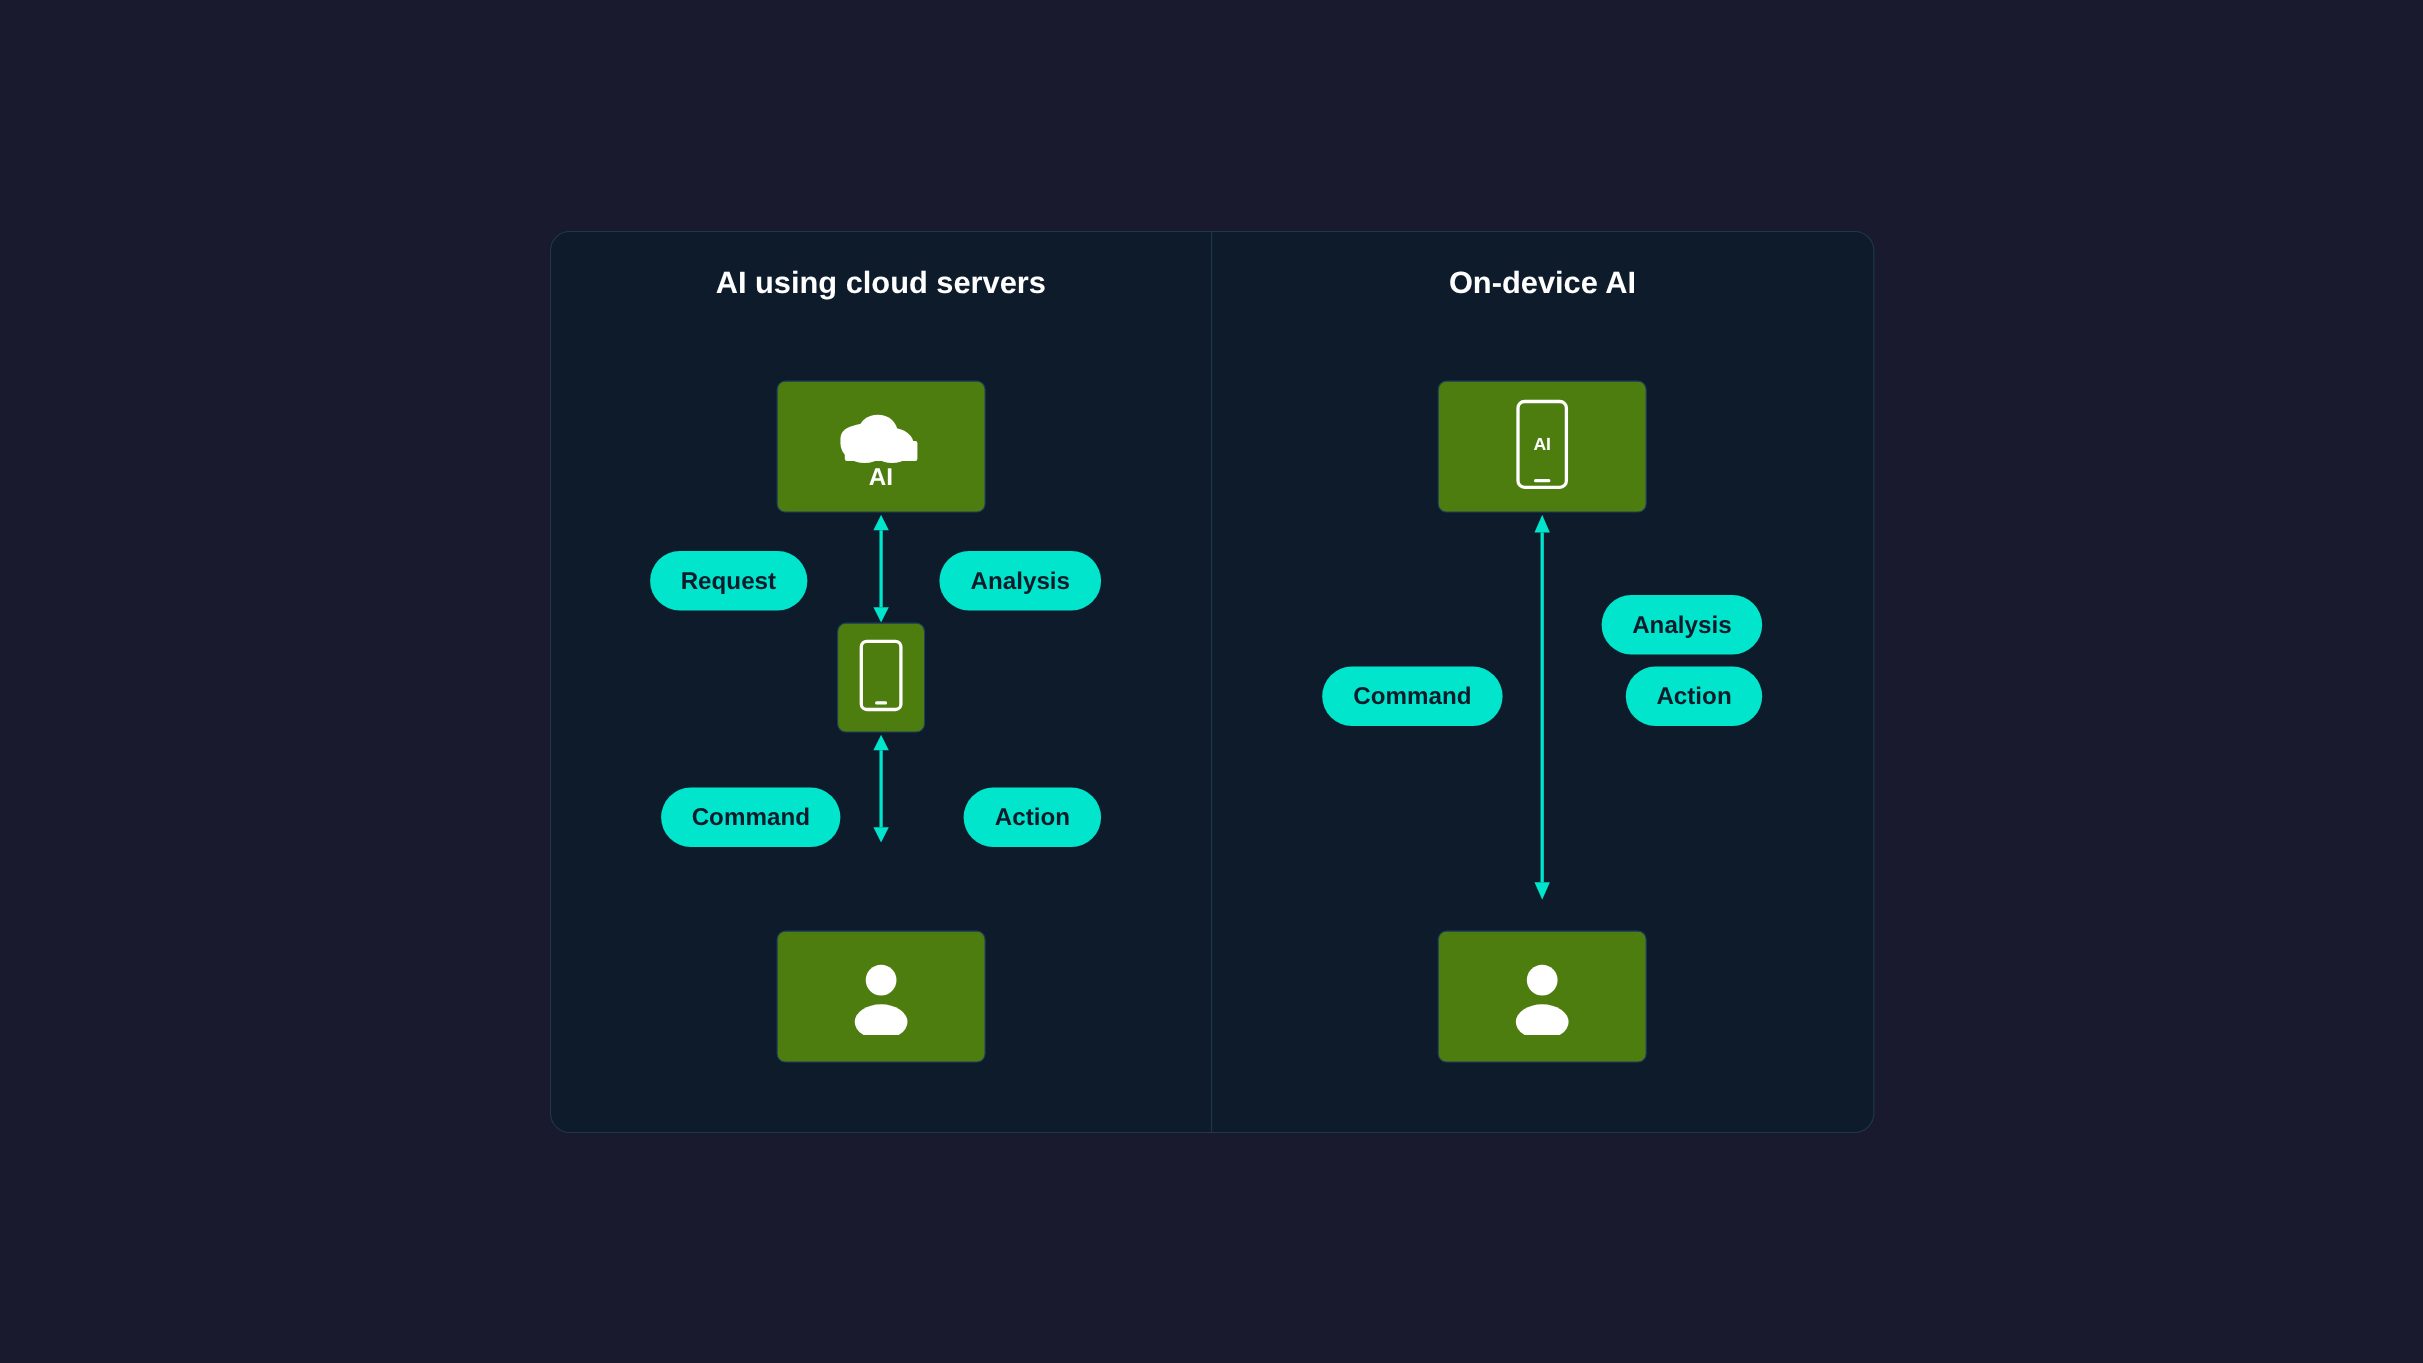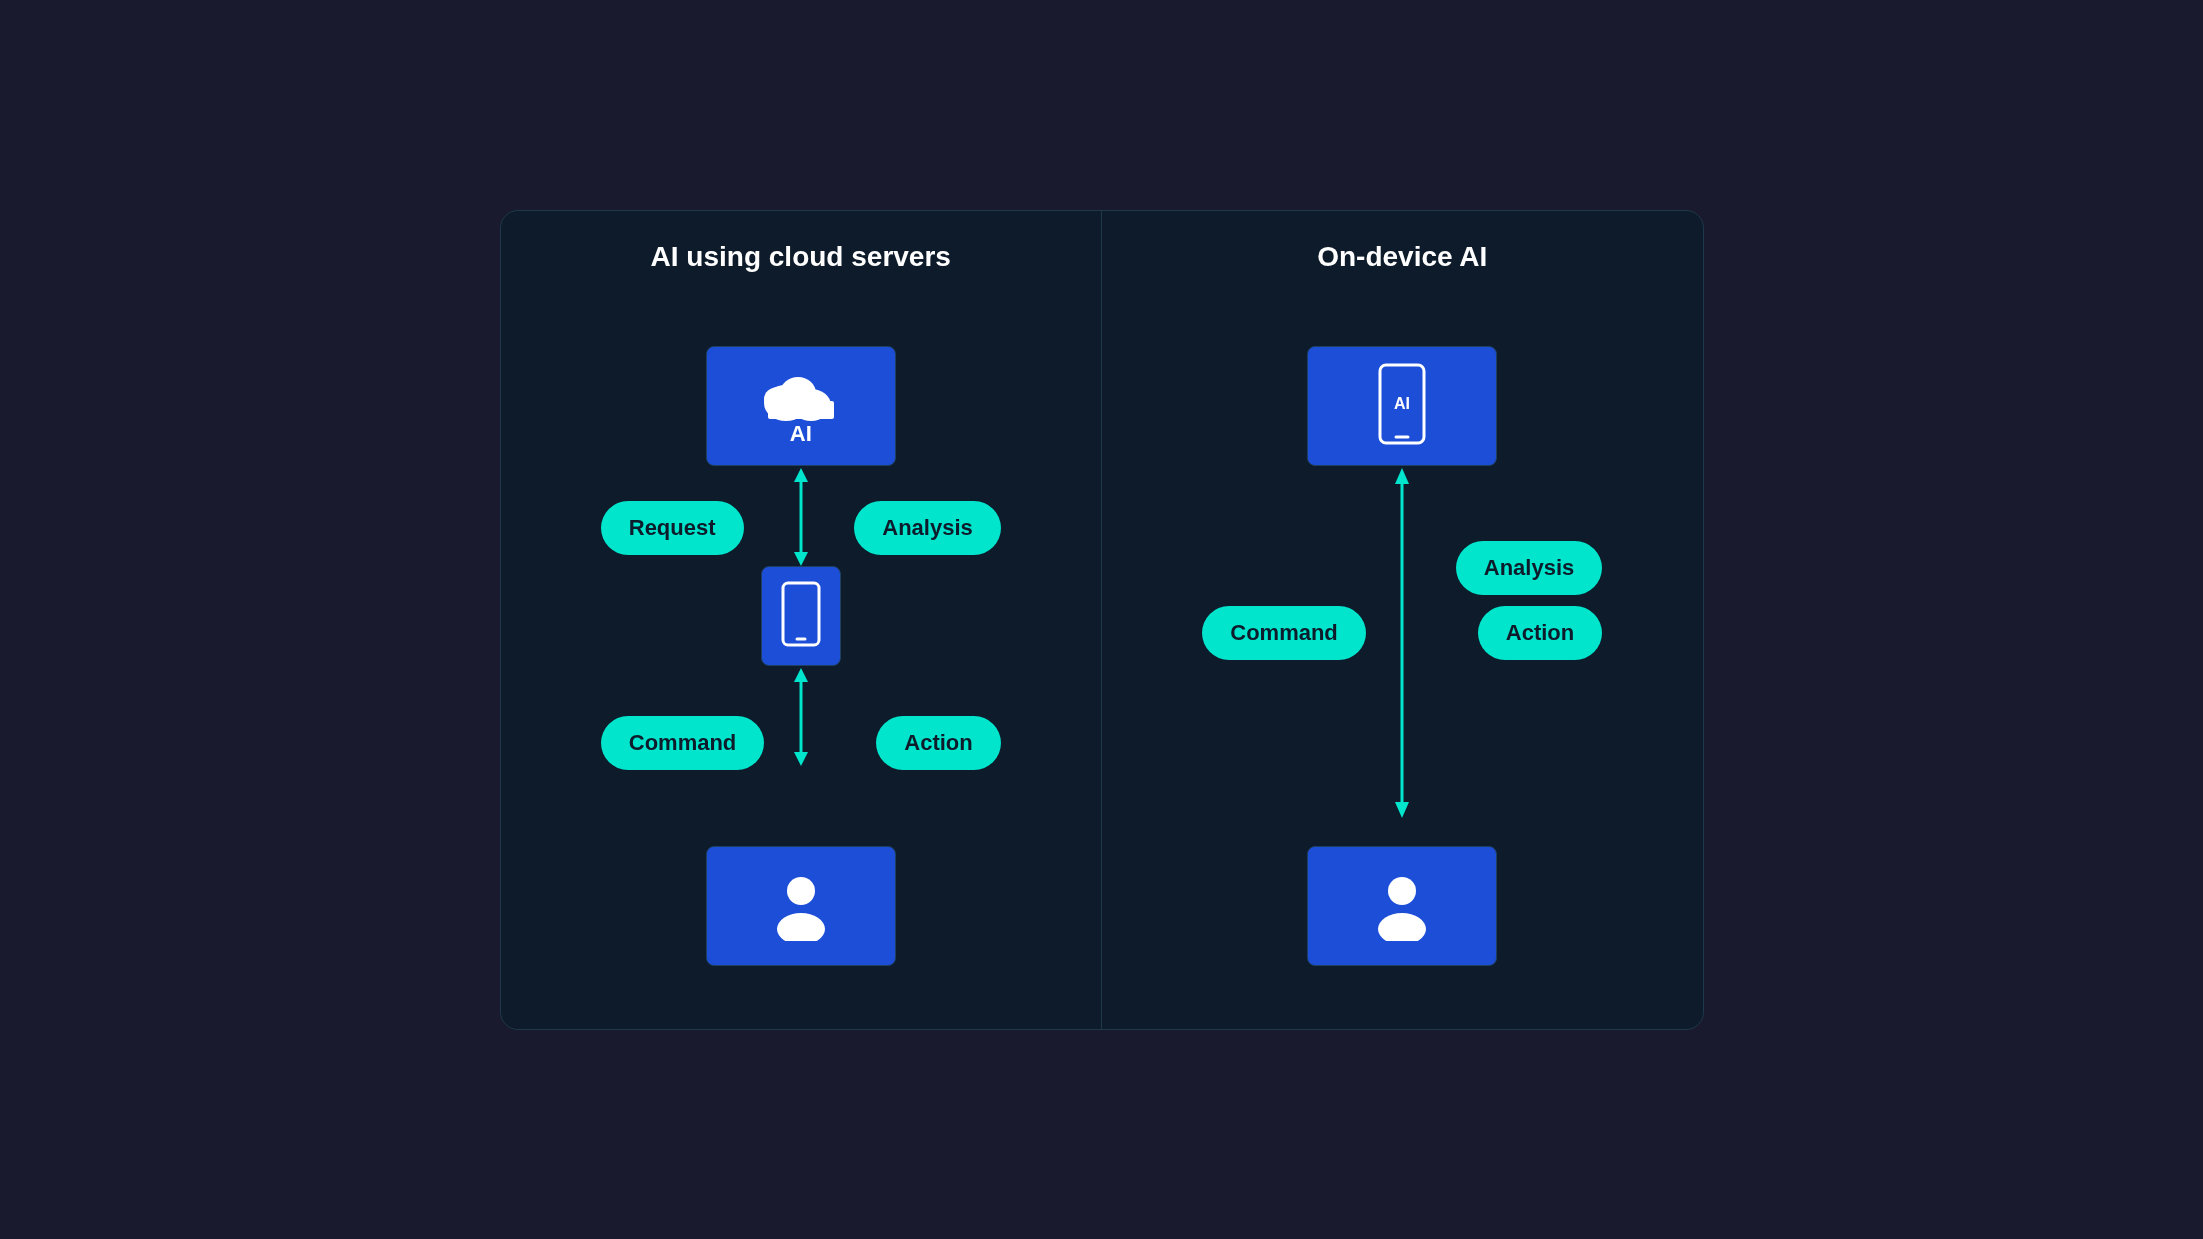--- a/index.html
+++ b/index.html
@@ -51,21 +51,21 @@
       background: #00e5cc;
       border-radius: 30px;
       padding: 14px 28px;
       font-size: 22px;
       font-weight: bold;
       color: #0d1b2a;
       white-space: nowrap;
     }
     
     .icon-box {
-      background: #1d4ed8;
+      background: #4d7c0f;
       border-radius: 8px;
       display: flex;
       align-items: center;
       justify-content: center;
       border: 1px solid #1e4060;
     }
 
     
     .left-diagram {
       position: relative;
@@ -96,21 +96,21 @@
       bottom: 0;
       left: 50%;
       transform: translateX(-50%);
       width: 190px;
       height: 120px;
     }
     
     .left-request {
       position: absolute;
       top: 155px;
-      left: 10px;
+      left: 0;
     }
     .left-analysis {
       position: absolute;
       top: 155px;
       right: 10px;
     }
     .left-command {
       position: absolute;
       top: 370px;
       left: 10px;

